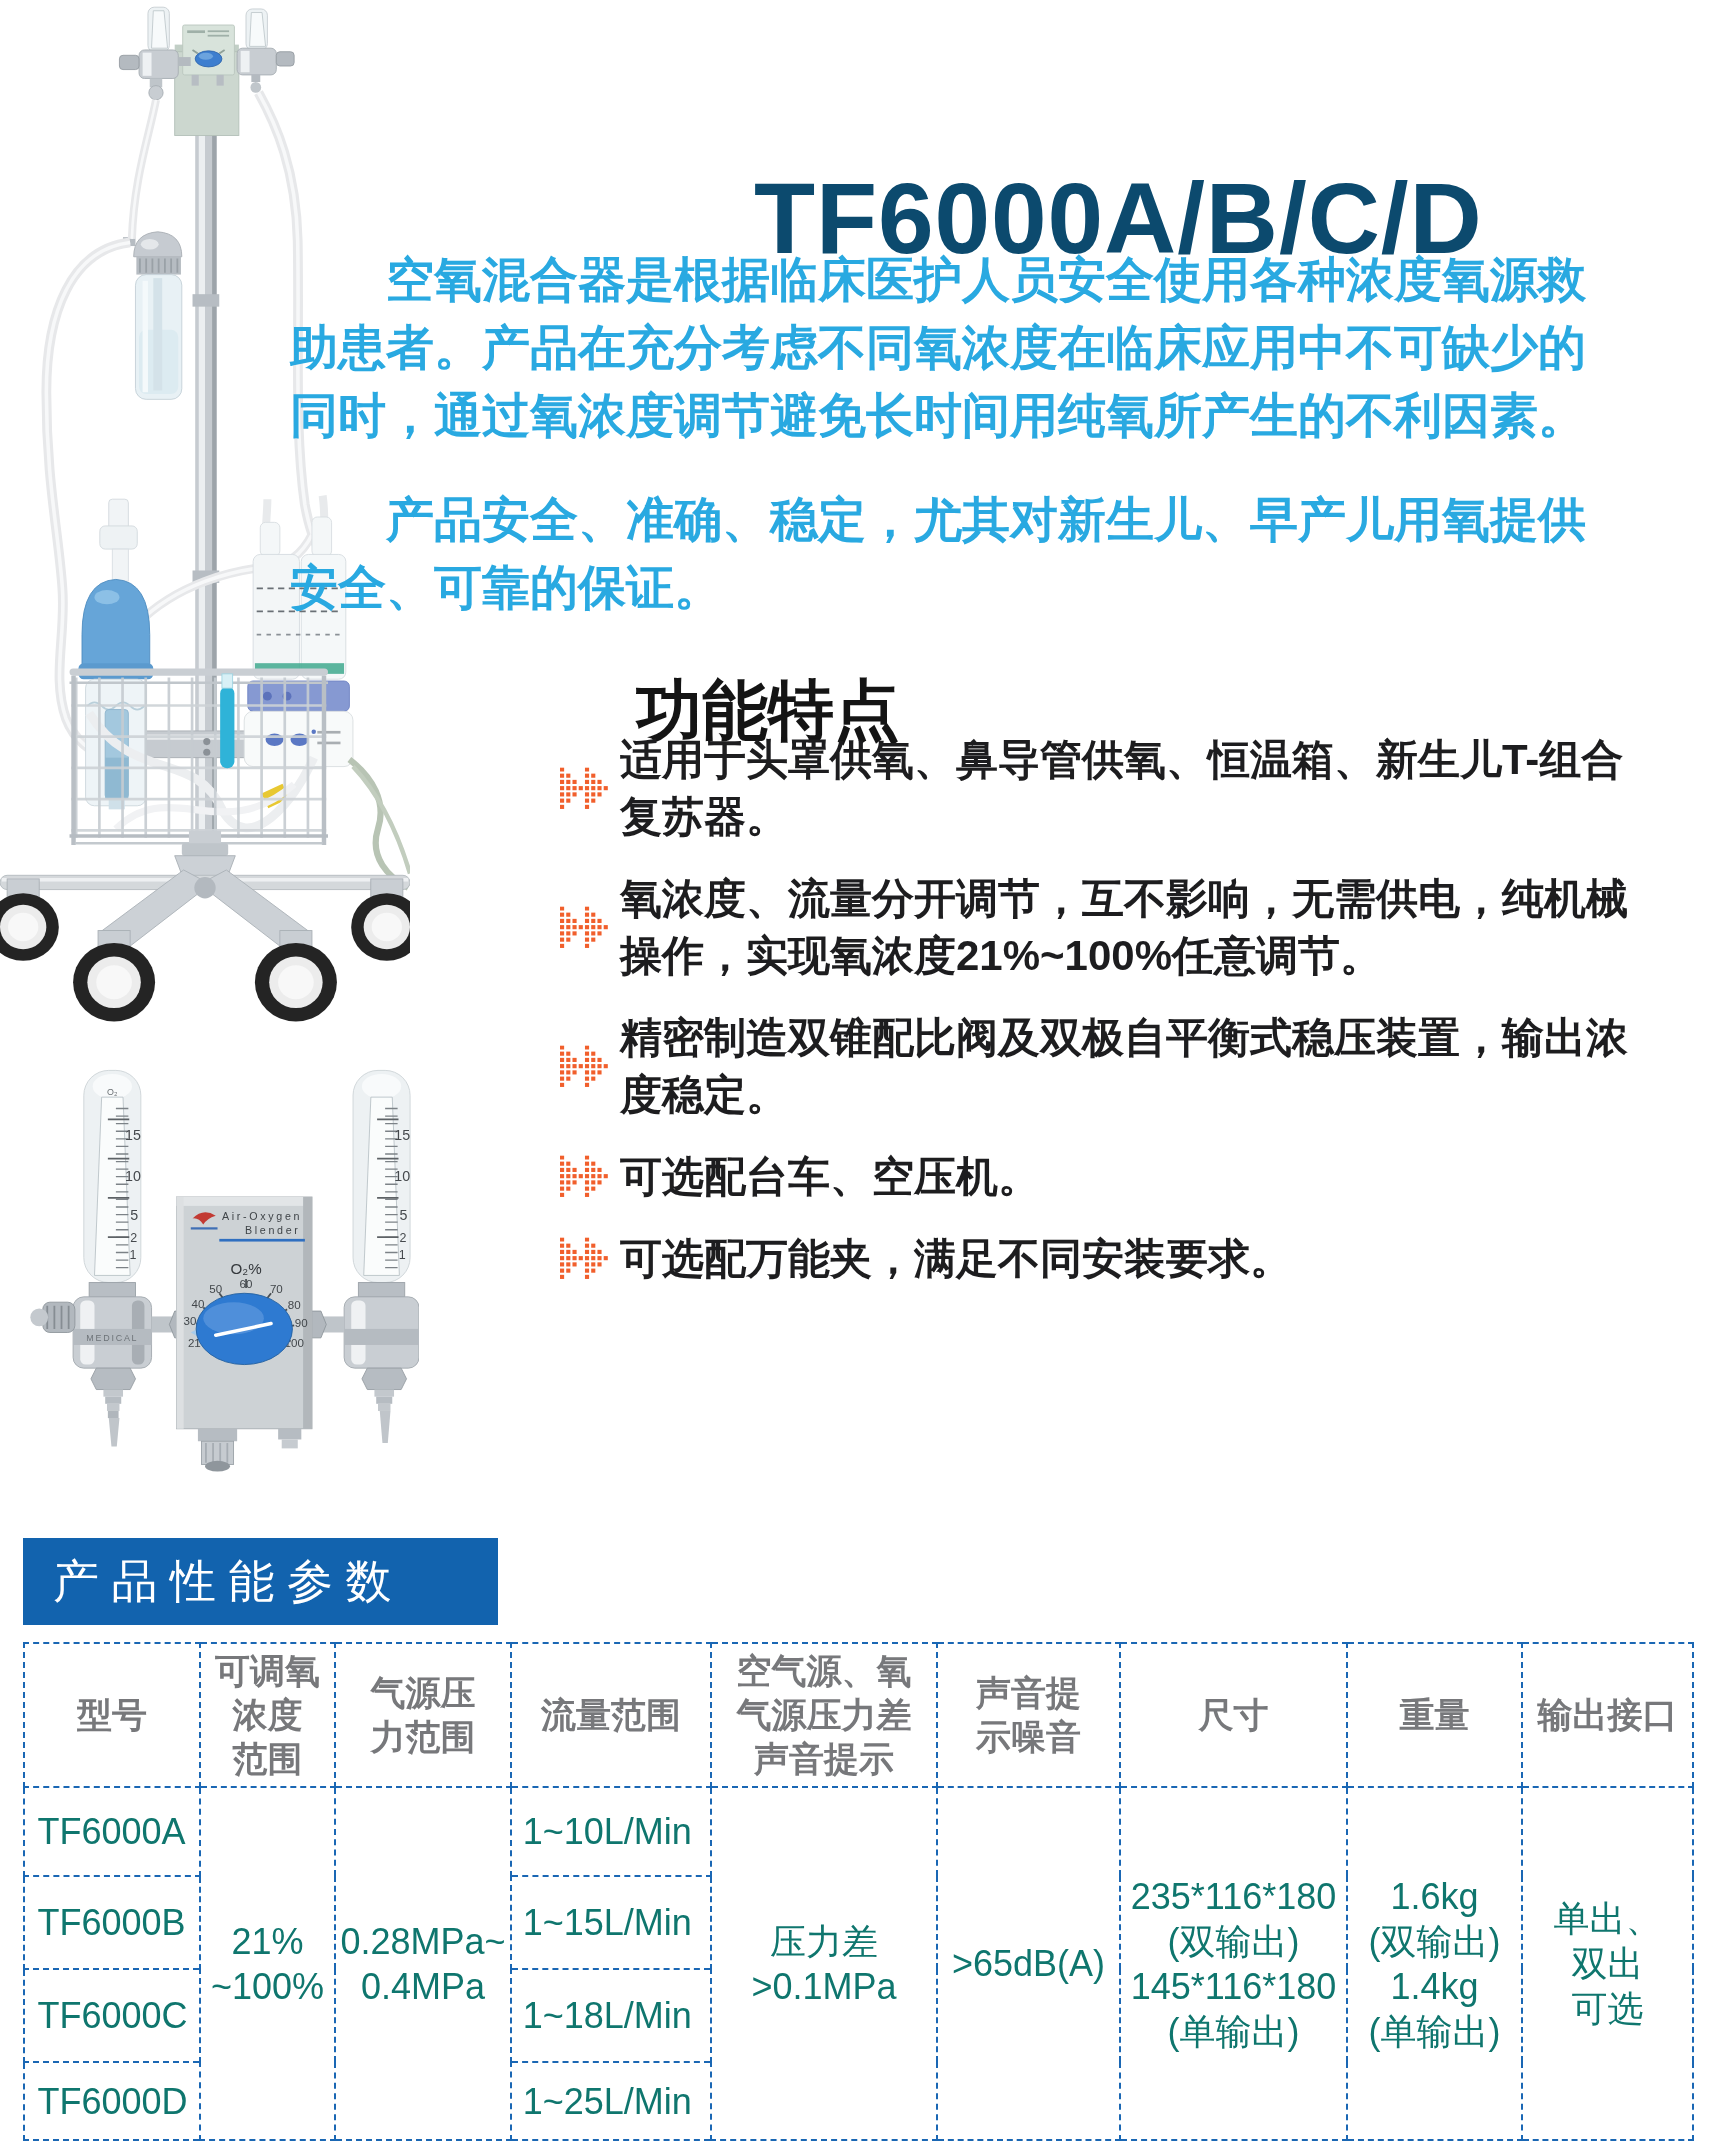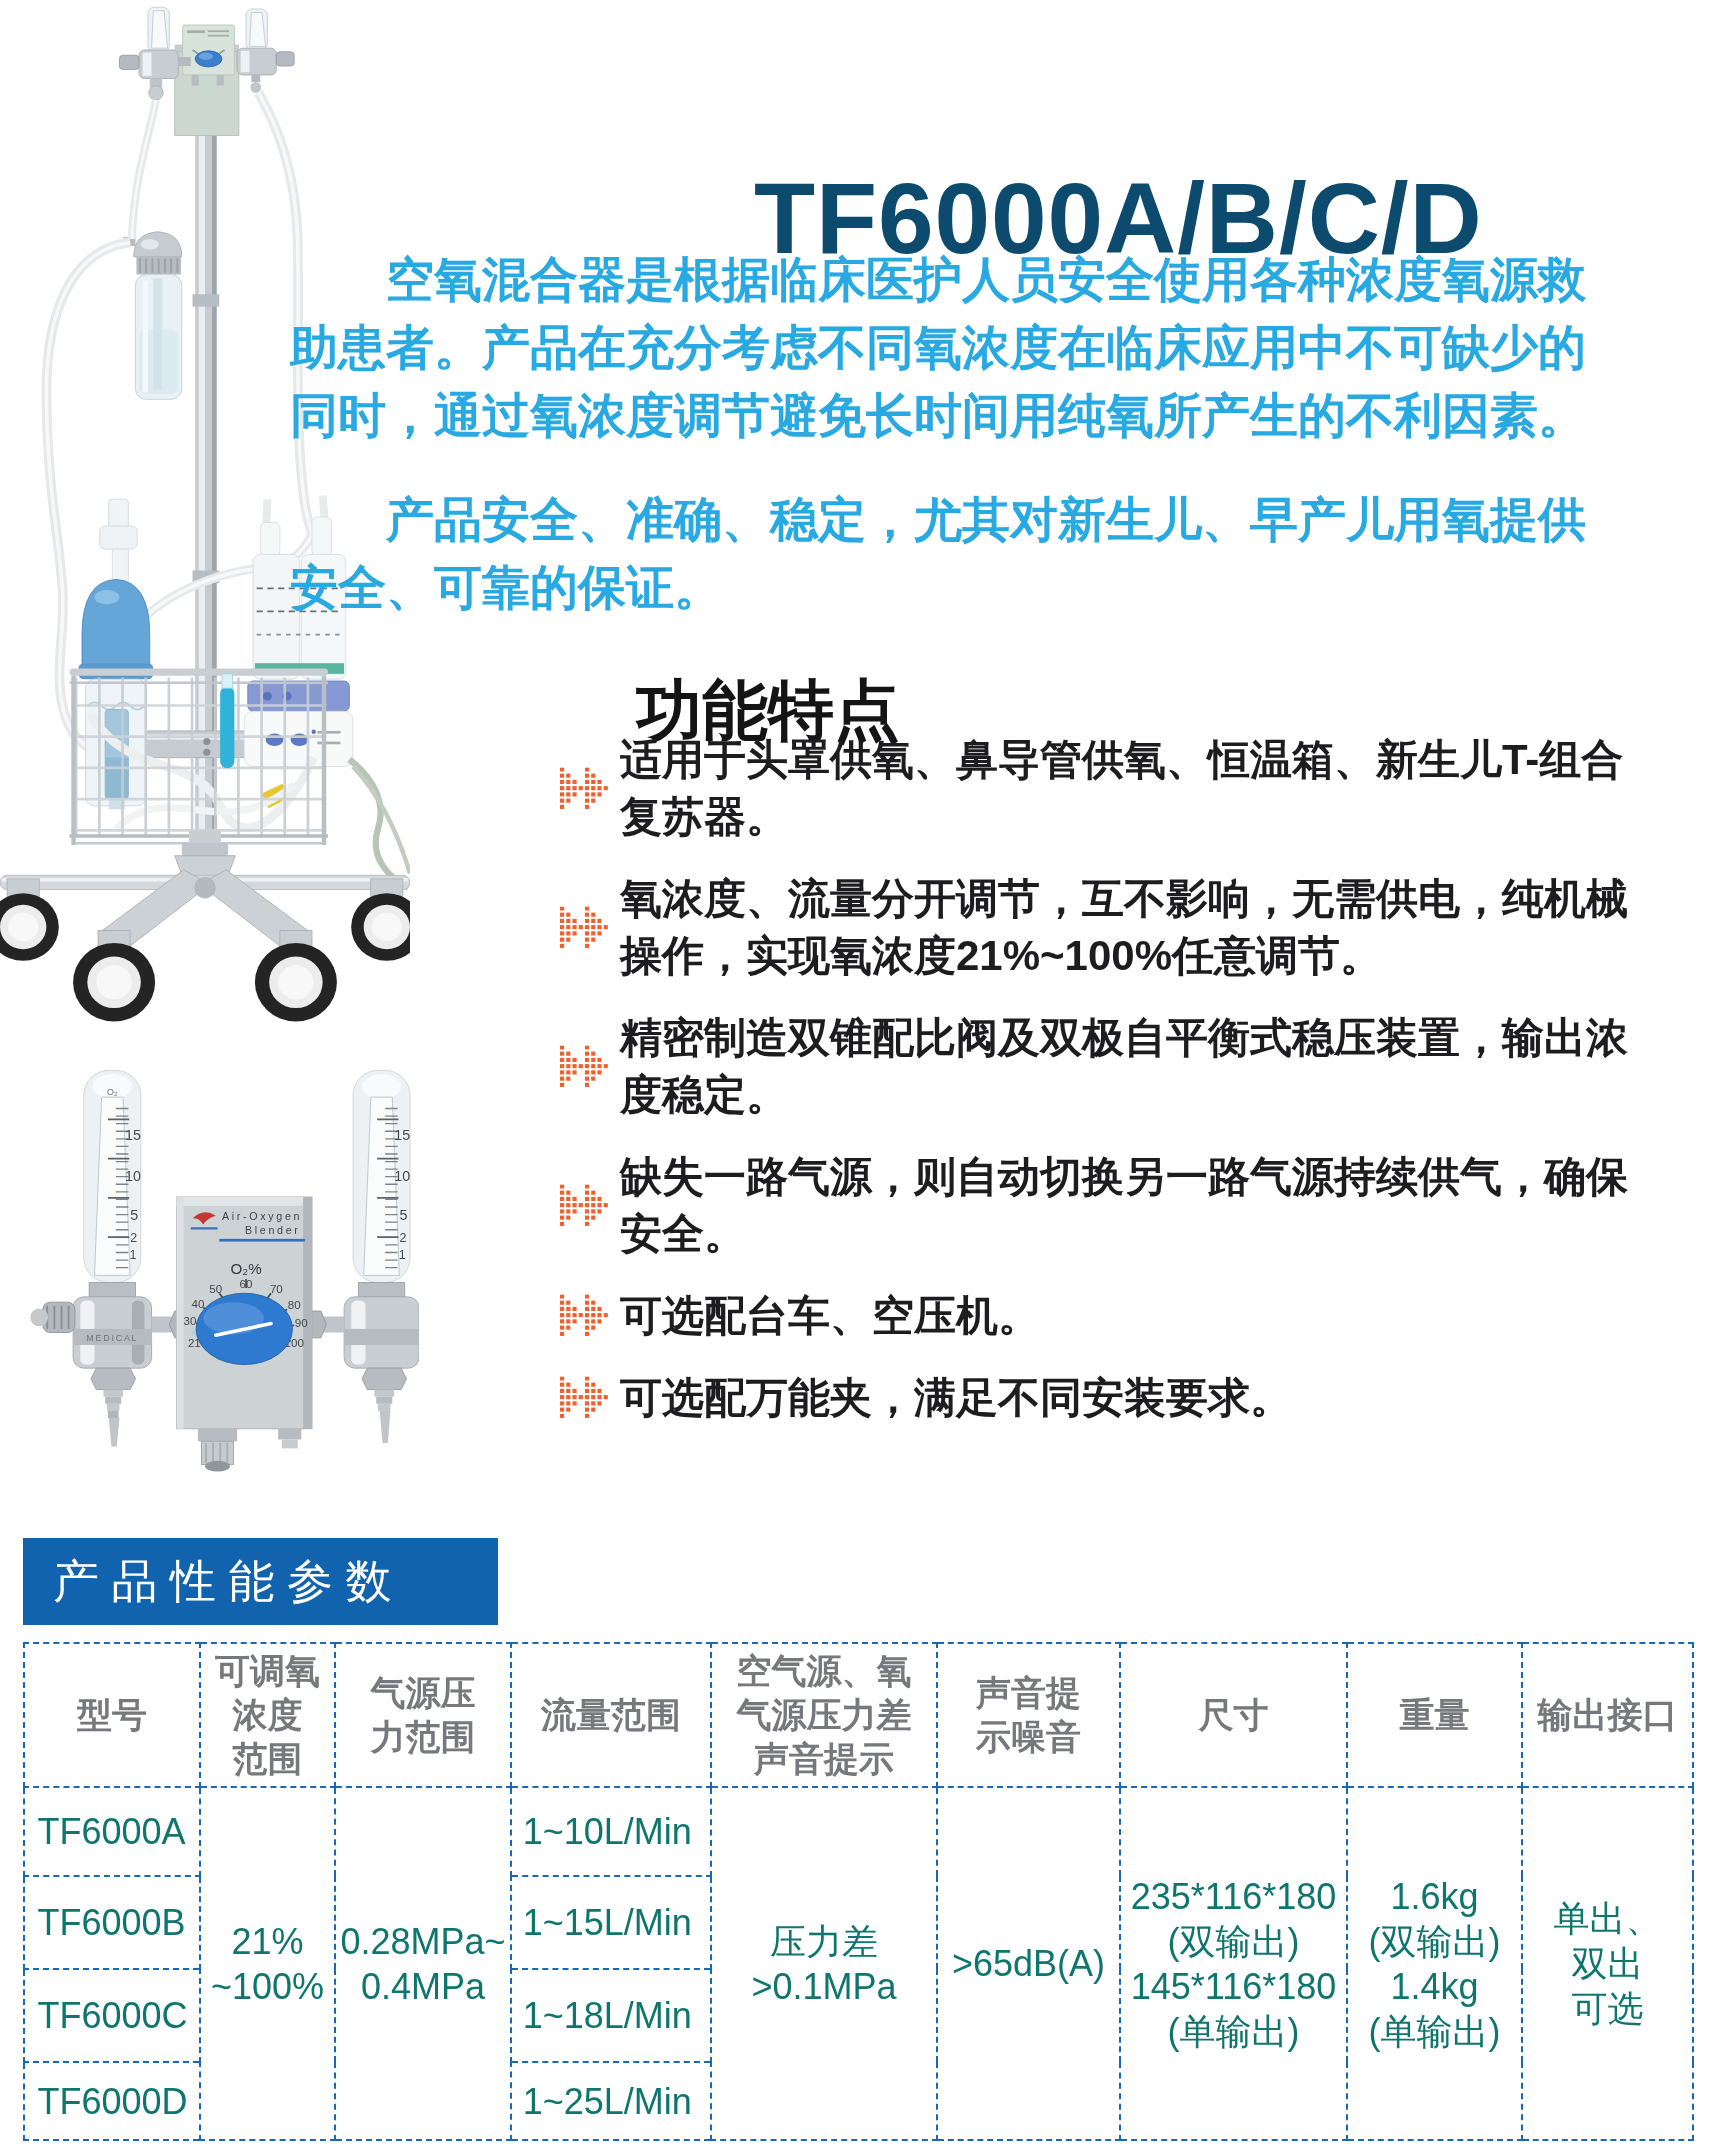--- a/index.html
+++ b/index.html
@@ -384,27 +384,20 @@
       </svg>
     <div class="feature-text">氧浓度、流量分开调节，互不影响，无需供电，纯机械
 操作，实现氧浓度21%~100%任意调节。</div>
   </div>
   <div class="feature-item">
     <svg class="feature-icon" viewBox="0 0 50 44">
         <use href="#dotArrow" fill="#f15f2c"></use>
       </svg>
     <div class="feature-text">精密制造双锥配比阀及双极自平衡式稳压装置，输出浓
 度稳定。</div>
-  </div>
-  <div class="feature-item">
-    <svg class="feature-icon" viewBox="0 0 50 44">
-        <use href="#dotArrow" fill="#f15f2c"></use>
-      </svg>
-    <div class="feature-text">缺失一路气源，则自动切换另一路气源持续供气，确保
-安全。</div>
   </div>
   <div class="feature-item">
     <svg class="feature-icon" viewBox="0 0 50 44">
         <use href="#dotArrow" fill="#f15f2c"></use>
       </svg>
     <div class="feature-text">可选配台车、空压机。</div>
   </div>
   <div class="feature-item">
     <svg class="feature-icon" viewBox="0 0 50 44">
         <use href="#dotArrow" fill="#f15f2c"></use>

